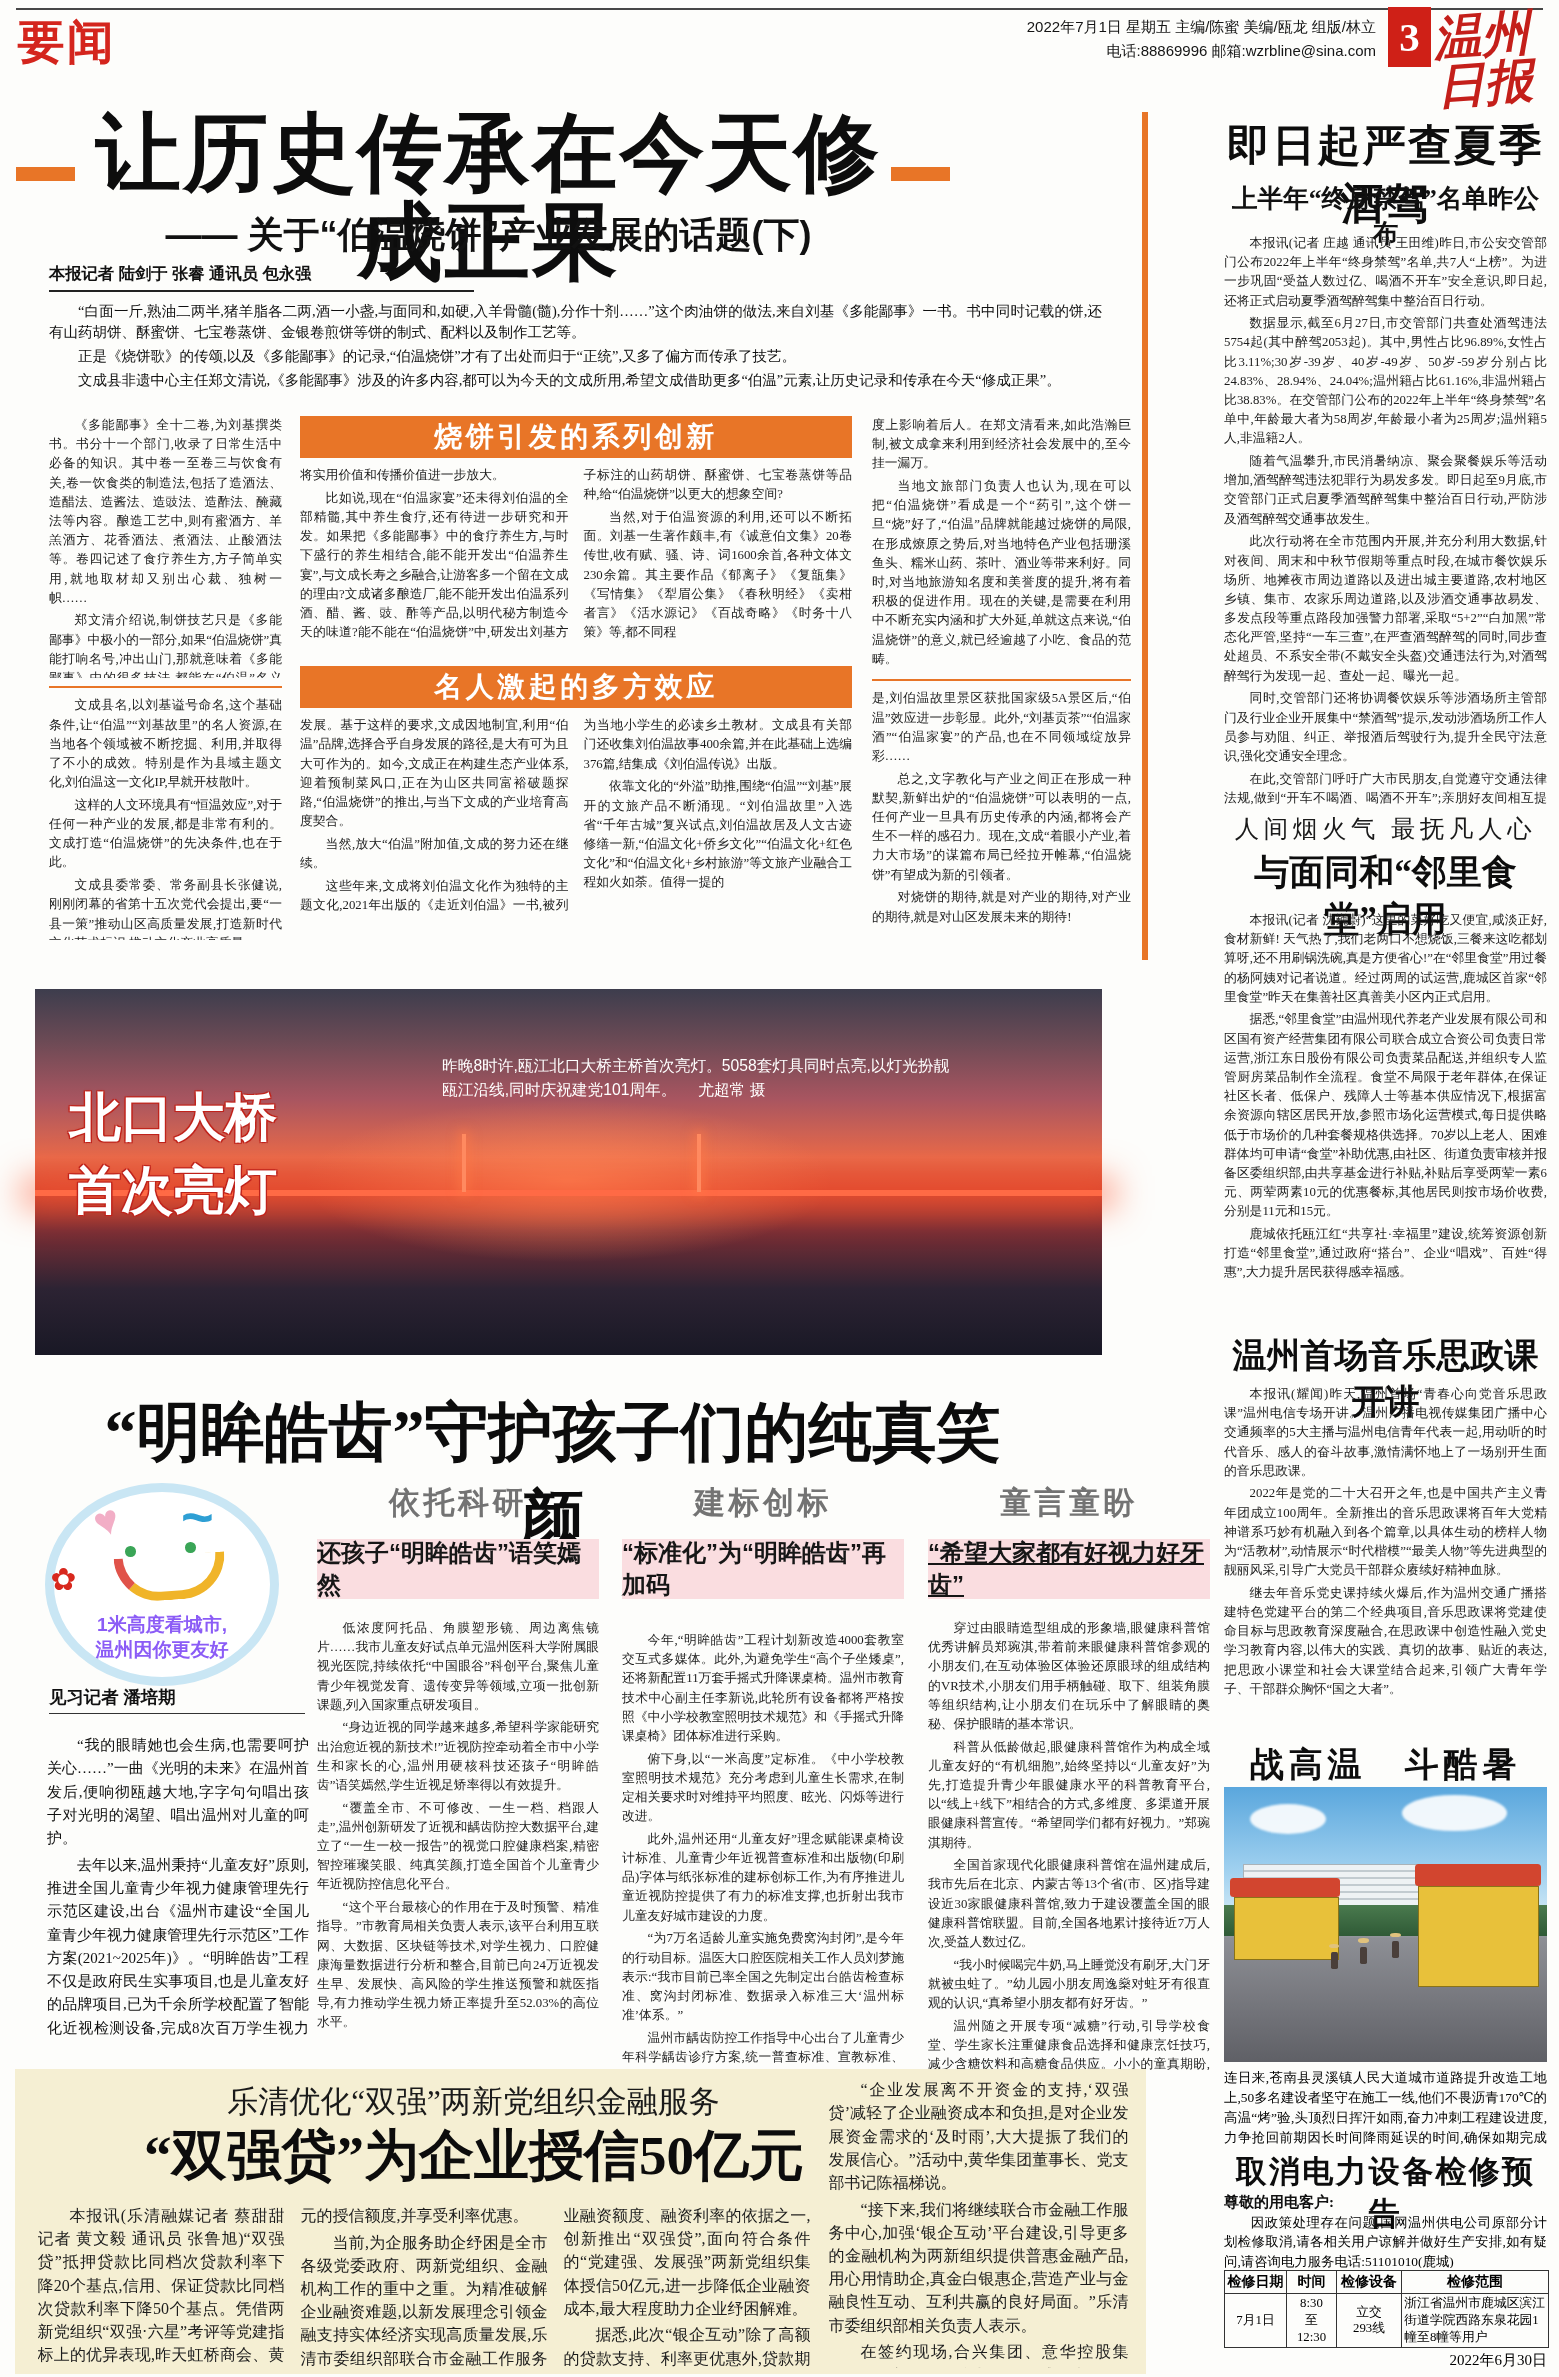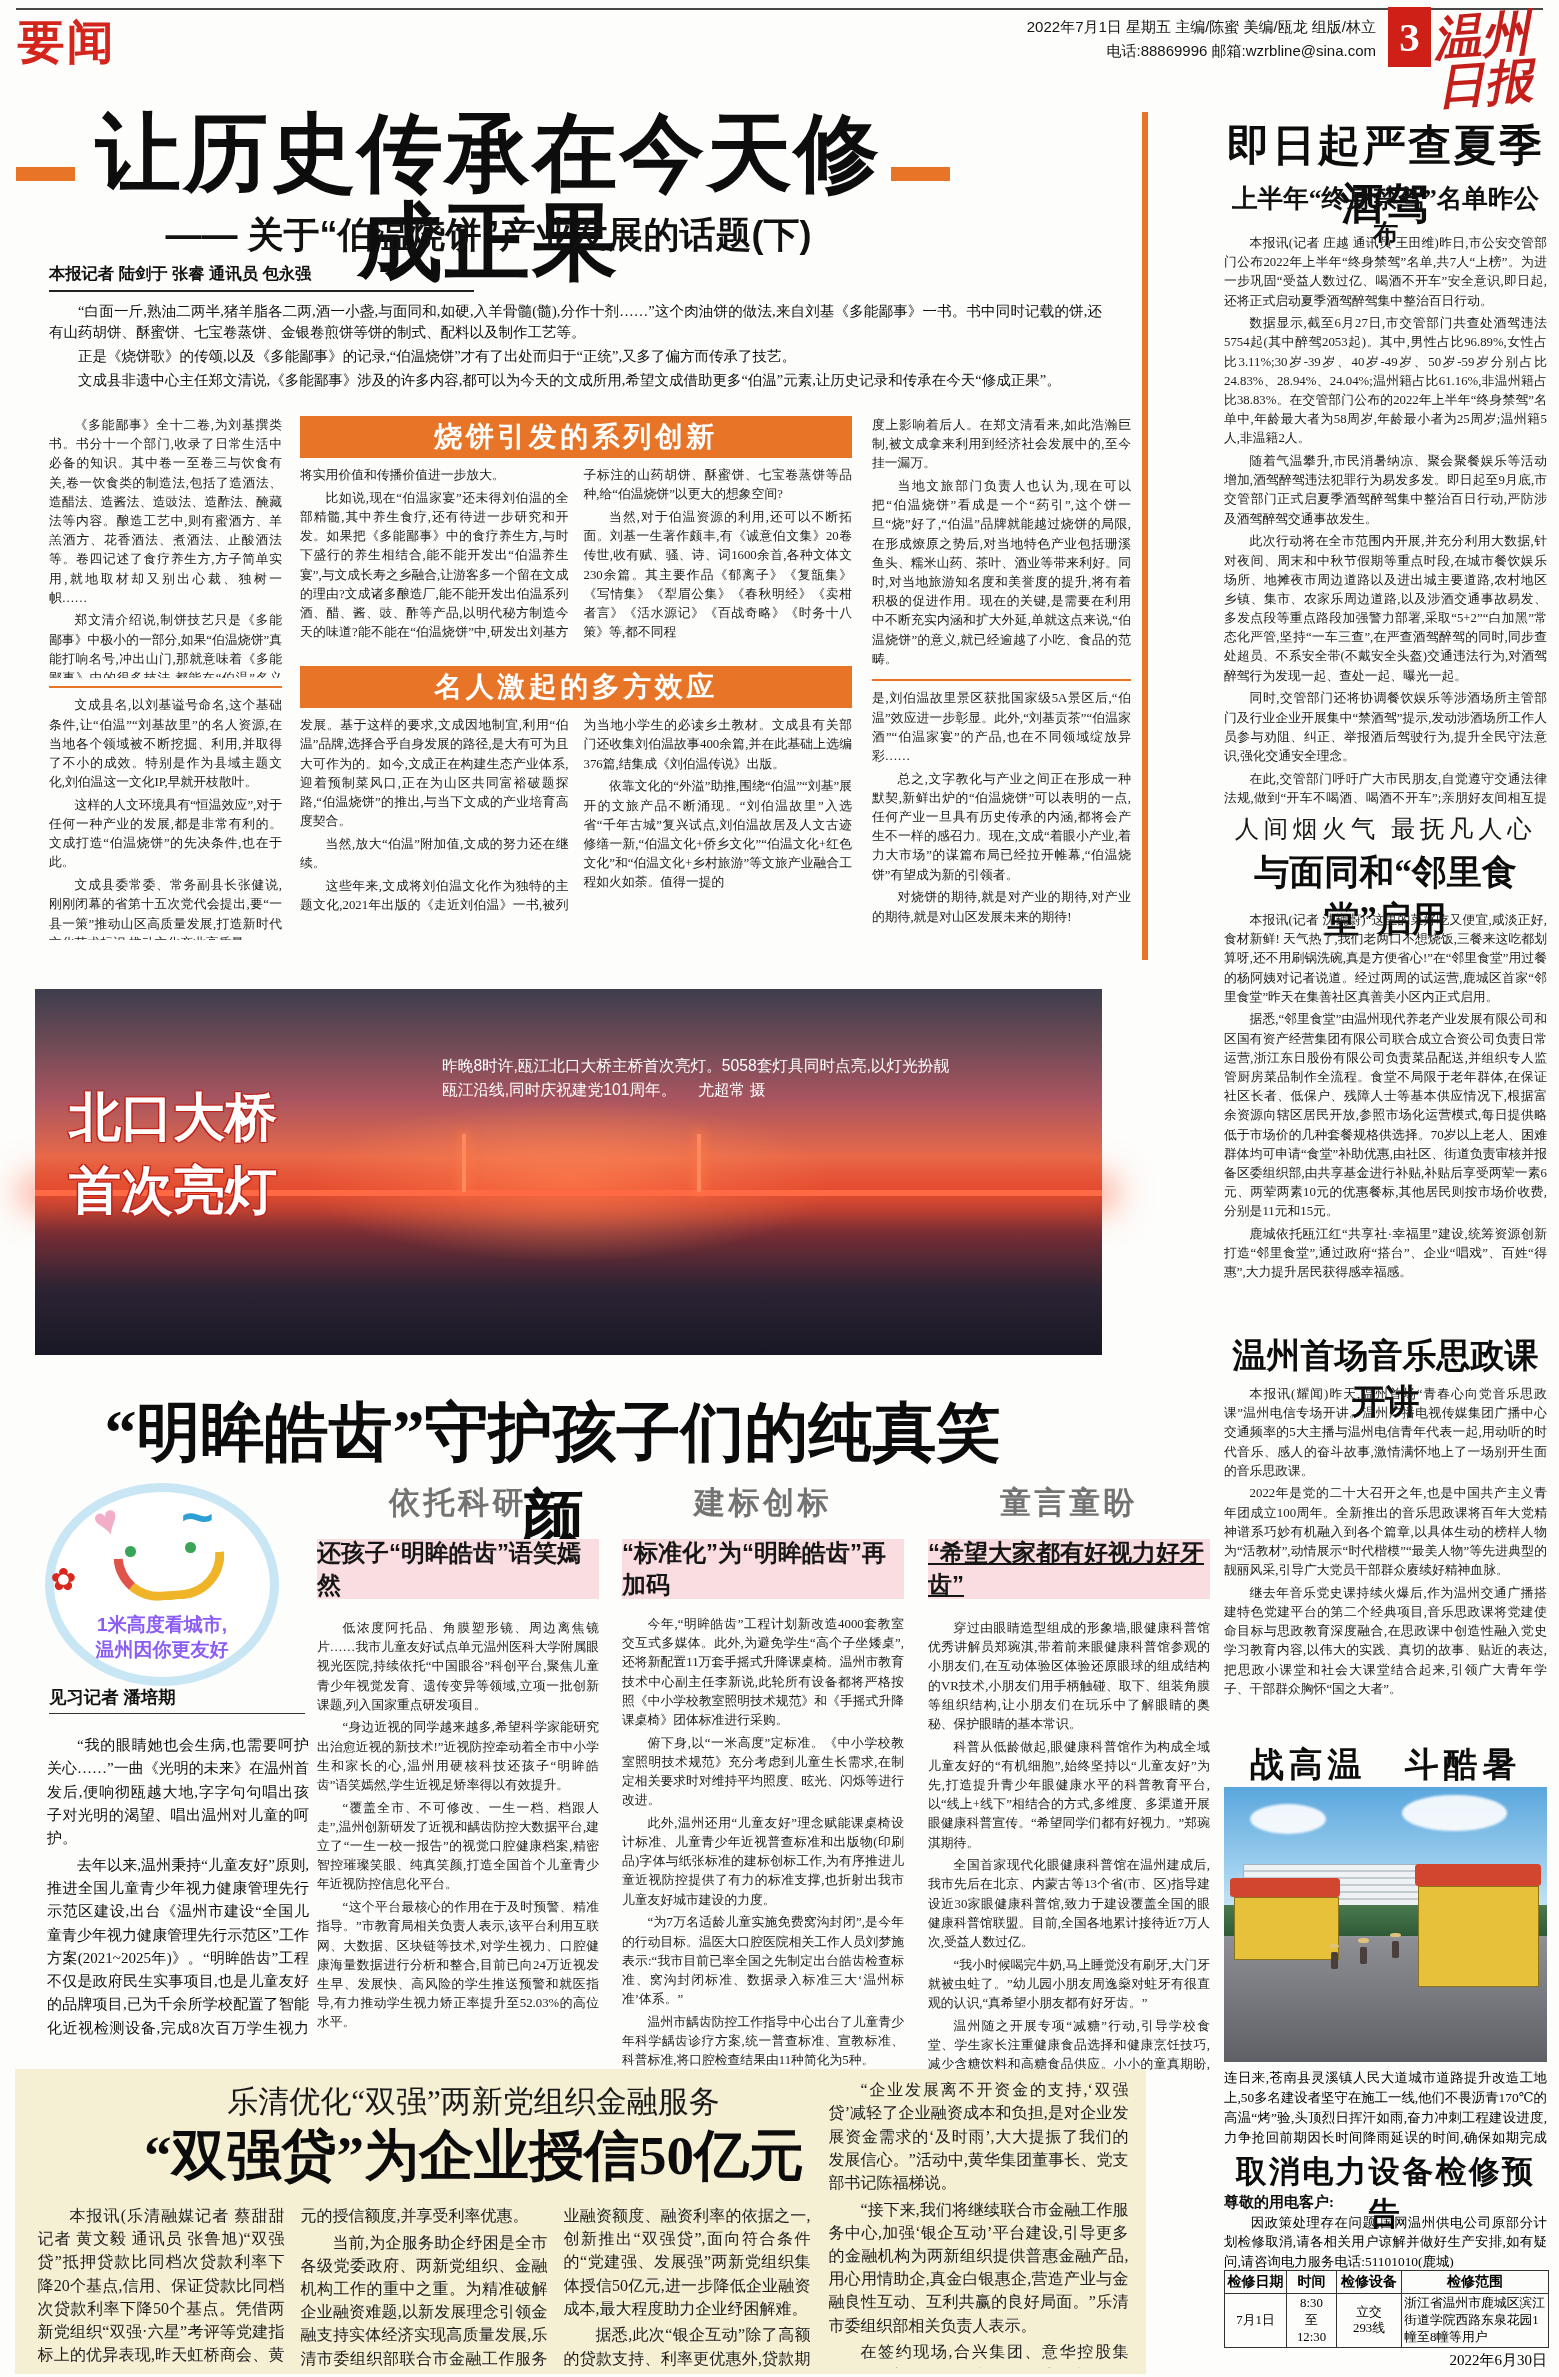--- a/index.html
+++ b/index.html
@@ -215,21 +215,21 @@
     <div class="m2body clip ser body22 just" style="margin-top:20px;">
       <p class="para">低浓度阿托品、角膜塑形镜、周边离焦镜片……我市儿童友好试点单元温州医科大学附属眼视光医院,持续依托“中国眼谷”科创平台,聚焦儿童青少年视觉发育、遗传变异等领域,立项一批创新课题,列入国家重点研发项目。</p>
       <p class="para">“身边近视的同学越来越多,希望科学家能研究出治愈近视的新技术!”近视防控牵动着全市中小学生和家长的心,温州用硬核科技还孩子“明眸皓齿”语笑嫣然,学生近视足矫率得以有效提升。</p>
       <p class="para">“覆盖全市、不可修改、一生一档、档跟人走”,温州创新研发了近视和龋齿防控大数据平台,建立了“一生一校一报告”的视觉口腔健康档案,精密智控璀璨笑眼、纯真笑颜,打造全国首个儿童青少年近视防控信息化平台。</p>
       <p class="para">“这个平台最核心的作用在于及时预警、精准指导。”市教育局相关负责人表示,该平台利用互联网、大数据、区块链等技术,对学生视力、口腔健康海量数据进行分析和整合,目前已向24万近视发生早、发展快、高风险的学生推送预警和就医指导,有力推动学生视力矫正率提升至52.03%的高位水平。</p>
     </div>
   </div>
   <div class="abs m2col" style="left:622px;top:1482px;">
     <div class="bheader ctr san">建标创标</div>
     <div class="pinkbox san" style="margin-top:15px;">“标准化”为“明眸皓齿”再加码</div>
-    <div class="m2body clip ser body22 just" style="margin-top:16px;">
+    <div class="m2body clip ser body22 just" style="margin-top:32px;">
       <p class="para">今年,“明眸皓齿”工程计划新改造4000套教室交互式多媒体。此外,为避免学生“高个子坐矮桌”,还将新配置11万套手摇式升降课桌椅。温州市教育技术中心副主任李新说,此轮所有设备都将严格按照《中小学校教室照明技术规范》和《手摇式升降课桌椅》团体标准进行采购。</p>
       <p class="para">俯下身,以“一米高度”定标准。《中小学校教室照明技术规范》充分考虑到儿童生长需求,在制定相关要求时对维持平均照度、眩光、闪烁等进行改进。</p>
       <p class="para">此外,温州还用“儿童友好”理念赋能课桌椅设计标准、儿童青少年近视普查标准和出版物(印刷品)字体与纸张标准的建标创标工作,为有序推进儿童近视防控提供了有力的标准支撑,也折射出我市儿童友好城市建设的力度。</p>
       <p class="para">“为7万名适龄儿童实施免费窝沟封闭”,是今年的行动目标。温医大口腔医院相关工作人员刘梦施表示:“我市目前已率全国之先制定出台皓齿检查标准、窝沟封闭标准、数据录入标准三大‘温州标准’体系。”</p>
       <p class="para">温州市龋齿防控工作指导中心出台了儿童青少年科学龋齿诊疗方案,统一普查标准、宣教标准、科普标准,将口腔检查结果由11种简化为5种。</p>
     </div>
   </div>
   <div class="abs m2col" style="left:928px;top:1482px;">
     <div class="bheader ctr san">童言童盼</div>
     <div class="pinkbox san" style="margin-top:15px;text-decoration:underline;">“希望大家都有好视力好牙齿”</div>

